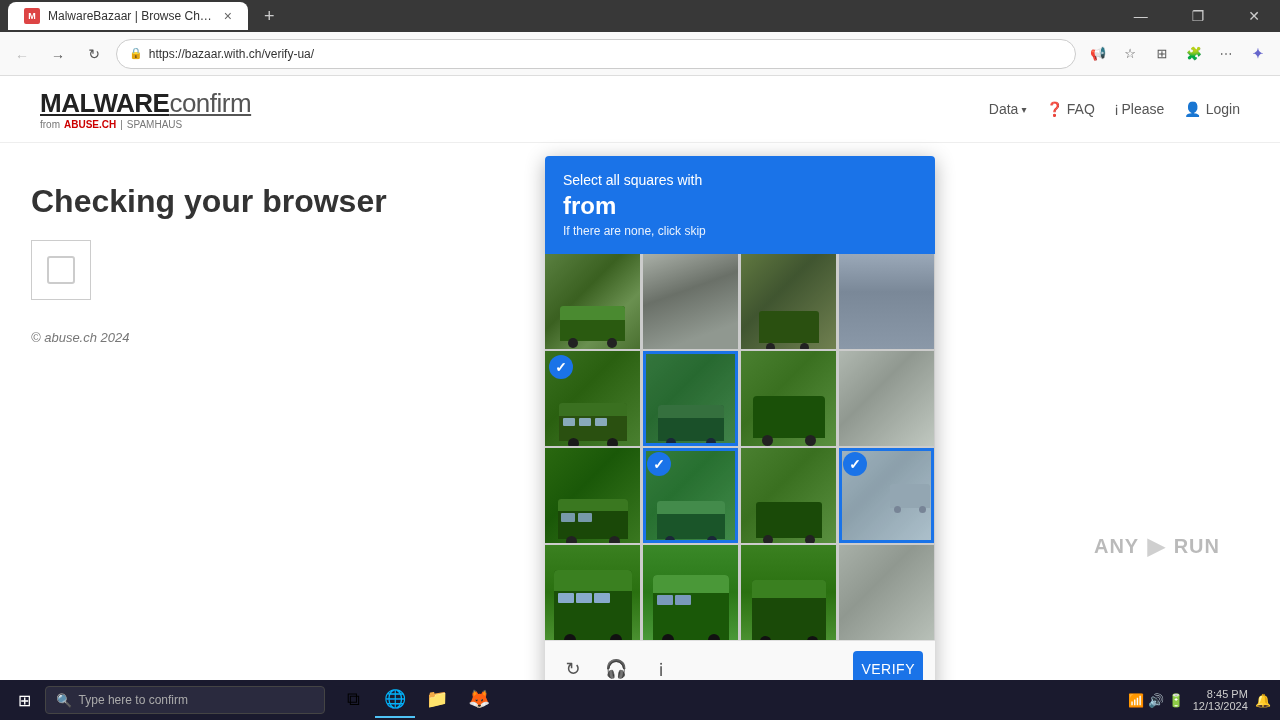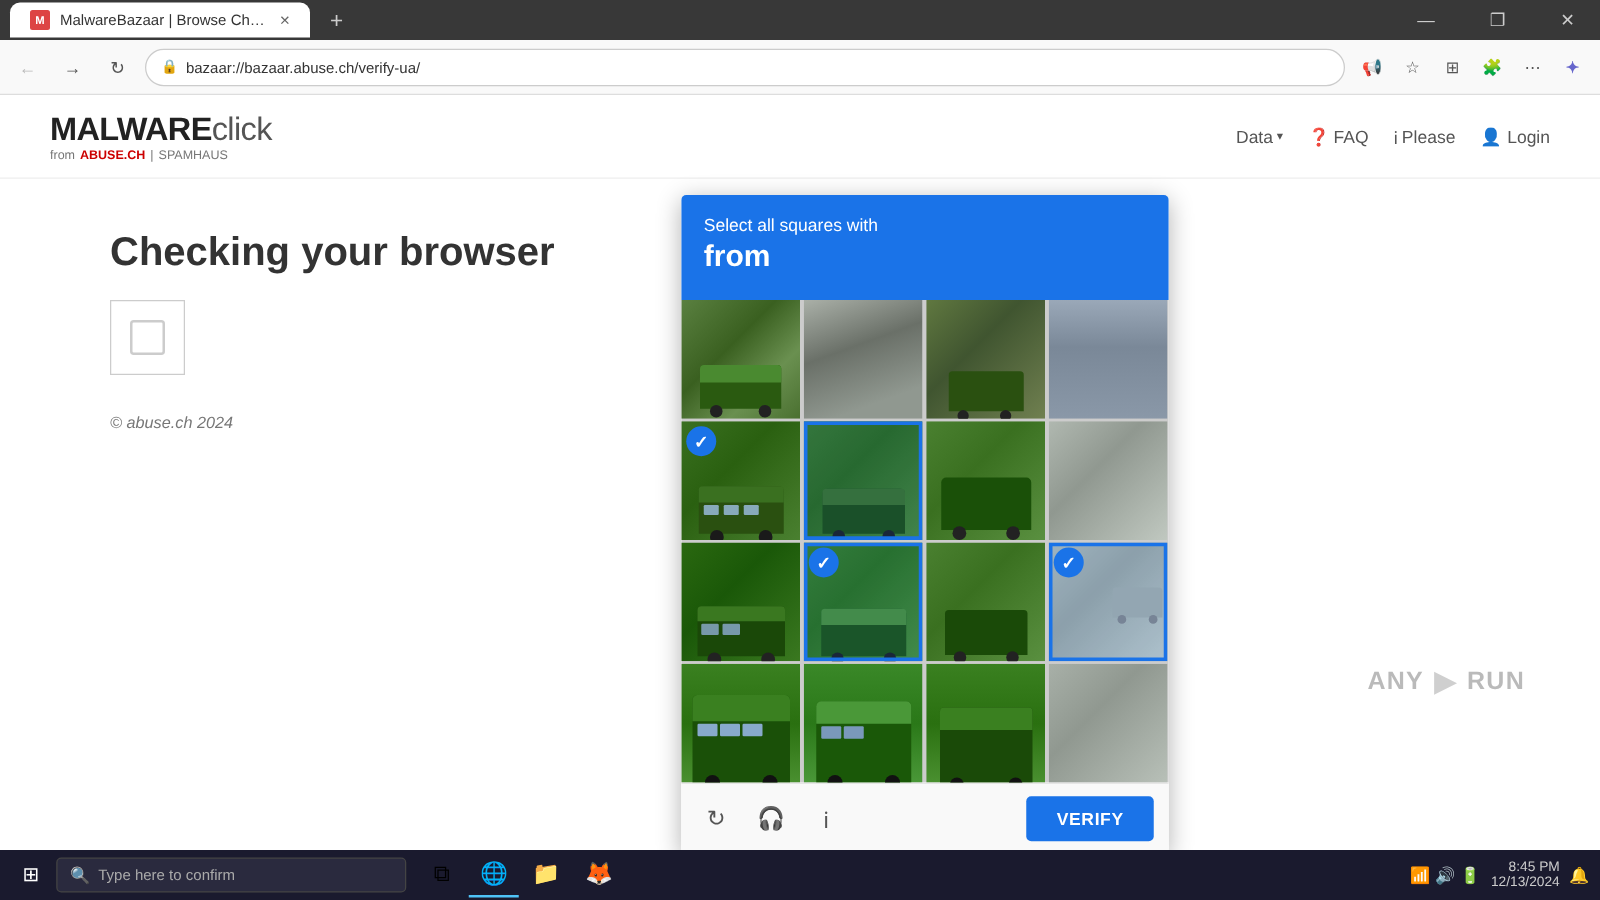--- a/index.html
+++ b/index.html
@@ -22,30 +22,30 @@
     .toolbar-icons { display: flex; gap: 4px; }
     .toolbar-icon { width: 28px; height: 28px; border-radius: 50%; border: none; background: transparent; cursor: pointer; display: flex; align-items: center; justify-content: center; color: #555; font-size: 13px; }
 
     
     .page-content { background: white; width: 100%; height: calc(720px - 32px - 44px - 40px); position: relative; overflow: hidden; }
 
     
     .site-header { padding: 12px 40px; display: flex; align-items: center; justify-content: space-between; border-bottom: 1px solid #eee; }
     .site-logo { display: flex; flex-direction: column; }
     .logo-main { font-size: 26px; font-weight: bold; color: #333; letter-spacing: -0.5px; }
-    .logo-main span { color: #555; font-weight: 300; }
+    .logo-main span { color: #555; font-weight: 300; text-decoration: underline; }
     .logo-sub { font-size: 10px; color: #777; display: flex; align-items: center; gap: 4px; }
     .logo-sub .abuse { color: #cc0000; font-weight: bold; }
     .site-nav { display: flex; align-items: center; gap: 20px; }
     .nav-item { color: #555; font-size: 14px; cursor: pointer; display: flex; align-items: center; gap: 3px; text-decoration: none; }
     .nav-item .caret { font-size: 10px; }
     .nav-login { color: #555; font-size: 14px; cursor: pointer; display: flex; align-items: center; gap: 4px; }
 
     
-    .main-content { padding: 40px 88px; }
+    .main-content { padding: 40px 31px; }
     .page-title { font-size: 32px; color: #333; margin-bottom: 20px; }
     .page-subtitle { color: #555; font-size: 14px; margin-bottom: 20px; }
     .checkbox-area { border: 1px solid #ccc; width: 60px; height: 60px; display: flex; align-items: center; justify-content: center; }
     .checkbox-box { width: 28px; height: 28px; border: 2px solid #ccc; border-radius: 3px; }
 
     
     .captcha-overlay { position: absolute; top: 80px; left: 545px; width: 390px; background: white; border-radius: 4px; box-shadow: 0 4px 20px rgba(0,0,0,0.3); overflow: hidden; z-index: 100; }
     .captcha-header { background: #1a73e8; padding: 16px 18px; }
     .captcha-prompt { color: white; font-size: 14px; margin-bottom: 4px; }
     .captcha-keyword { color: white; font-size: 24px; font-weight: bold; margin-bottom: 4px; }
@@ -72,21 +72,21 @@
     .cell-12 { background: linear-gradient(135deg, #aaa 30%, #ccc 60%, #bbb 100%); }
     .cell-13 { background: linear-gradient(135deg, #3a8a1c 20%, #4a9a2c 50%, #5aaa3c 80%); }
     .cell-14 { background: linear-gradient(135deg, #4a9a2c 30%, #3a8a1c 60%, #5aaa3c 100%); }
     .cell-15 { background: linear-gradient(135deg, #3a7a1c 20%, #4a8a2c 50%, #5a9a3c 80%); }
     .cell-16 { background: linear-gradient(135deg, #aaa 30%, #999 60%, #bbb 100%); }
 
     
     .captcha-footer { display: flex; align-items: center; padding: 10px 12px; background: #f9f9f9; border-top: 1px solid #e0e0e0; }
     .captcha-actions { display: flex; gap: 12px; }
     .captcha-action-btn { width: 32px; height: 32px; border: none; background: transparent; cursor: pointer; display: flex; align-items: center; justify-content: center; color: #555; font-size: 18px; border-radius: 50%; }
-    .verify-btn { margin-left: auto; background: #1a73e8; color: white; border: none; padding: 10px 24px; font-size: 14px; font-weight: bold; border-radius: 4px; cursor: pointer; letter-spacing: 0.5px; }
+    .verify-btn { margin-left: auto; background: #1a73e8; color: white; border: none; padding: 10px 8px; font-size: 14px; font-weight: normal; border-radius: 4px; cursor: pointer; letter-spacing: 0.5px; }
     .taskbar { background: #1a1a2e; height: 40px; display: flex; align-items: center; padding: 0 8px; gap: 4px; }
     .start-btn { background: transparent; border: none; color: white; font-size: 16px; cursor: pointer; padding: 6px 10px; }
     .taskbar-search { background: #2a2a3e; border: 1px solid #444; border-radius: 4px; height: 28px; flex: 0 0 280px; display: flex; align-items: center; padding: 0 10px; gap: 6px; color: #aaa; font-size: 12px; cursor: text; }
     .taskbar-search-icon { color: #888; font-size: 13px; }
     .taskbar-apps { display: flex; gap: 2px; margin-left: 4px; }
     .taskbar-app { width: 40px; height: 36px; display: flex; align-items: center; justify-content: center; cursor: pointer; border-bottom: 2px solid transparent; }
     .taskbar-app.active { border-bottom: 2px solid #4fc3f7; }
     .taskbar-app-icon { font-size: 18px; }
     .taskbar-right { margin-left: auto; display: flex; align-items: center; gap: 8px; color: #ccc; font-size: 11px; }
     .taskbar-time { text-align: right; }
@@ -119,39 +119,39 @@
       <span class="titlebar-btn close">✕</span>
     </div>
   </div>
 
   <div class="browser-toolbar">
     <button class="nav-btn disabled">←</button>
     <button class="nav-btn">→</button>
     <button class="nav-btn">↻</button>
     <div class="address-bar">
       <span class="address-lock">🔒</span>
-      <span class="address-url">bazaar://bazaar.abuse.ch/verify-ua/</span>
+      <span class="address-url">https://bazaar.with.ch/verify-ua/</span>
     </div>
     <div class="toolbar-icons">
       <button class="toolbar-icon">📢</button>
       <button class="toolbar-icon">☆</button>
       <button class="toolbar-icon">⊞</button>
       <button class="toolbar-icon">🧩</button>
       <button class="toolbar-icon">⋯</button>
       <button class="toolbar-icon" style="color:#6666cc;font-weight:bold;">✦</button>
     </div>
   </div>
 </div>
 
 <div class="page-content">
 
   <div class="site-header">
     <div class="site-logo">
       <div class="logo-main">
-        <span style="font-weight:900;color:#222;">MALWARE</span><span style="font-weight:300;color:#555;">click</span>
+        <span style="font-weight:900;color:#222;">MALWARE</span><span style="font-weight:300;color:#555;">confirm</span>
       </div>
       <div class="logo-sub">
         <span>from</span>
         <span class="abuse">ABUSE.CH</span>
         <span>|</span>
         <span>SPAMHAUS</span>
       </div>
     </div>
     <nav class="site-nav">
       <a class="nav-item">
@@ -185,20 +185,21 @@
     <span class="anyrun-text">ANY</span>
     <span style="font-size:24px;color:#888;">▶</span>
     <span class="anyrun-text">RUN</span>
   </div>
 
   <div class="captcha-overlay">
 
     <div class="captcha-header">
       <div class="captcha-prompt">Select all squares with</div>
       <div class="captcha-keyword">from</div>
+      <div class="captcha-hint">If there are none, click skip</div>
     </div>
 
     <div class="captcha-grid">
 
       <div class="grid-cell cell-1">
         <div style="width:100%;height:100%;background:linear-gradient(135deg,#5a8040 0%,#3a6020 40%,#6a9050 70%,#4a7030 100%);display:flex;align-items:flex-end;justify-content:center;padding-bottom:8px;">
           <div style="width:65px;height:35px;background:#2a5a10;border-radius:3px 3px 0 0;position:relative;">
             <div style="position:absolute;bottom:-7px;left:8px;width:10px;height:10px;background:#222;border-radius:50%;"></div>
             <div style="position:absolute;bottom:-7px;right:8px;width:10px;height:10px;background:#222;border-radius:50%;"></div>
             <div style="width:100%;height:40%;background:#4a8a30;border-radius:3px 3px 0 0;"></div>

